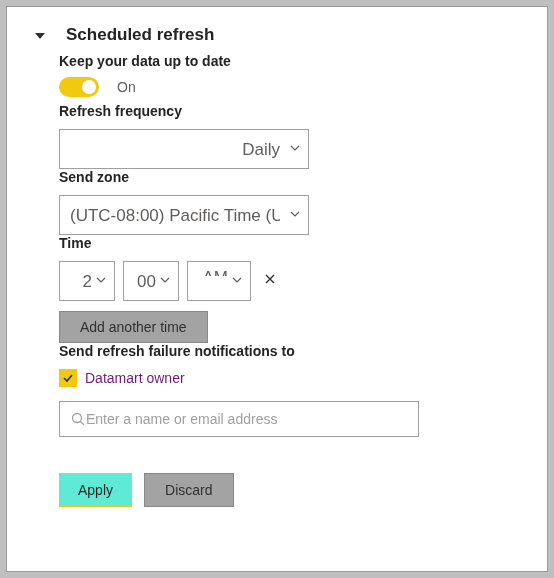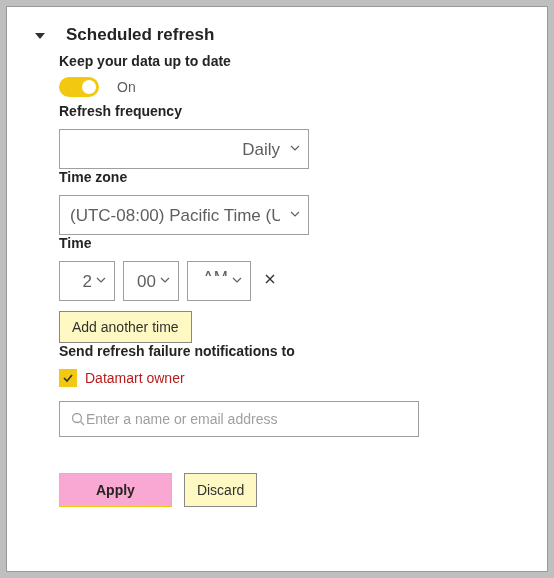--- a/index.html
+++ b/index.html
@@ -111,22 +111,22 @@
     .select-sm { width: 56px; padding: 6px 22px 6px 8px; }
     .select-md { width: 64px; padding: 6px 22px 24px 8px; }
     .remove-x {
       font-size: 16px;
       color: #323130;
       cursor: pointer;
       padding: 0 4px;
     }
     .btn-secondary {
       border: 1px solid #8a8886;
-      background: #fef9c3;
-      padding: 7px 12px;
+      background: #a3a3a3;
+      padding: 7px 20px;
       font-size: 14px;
       font-family: inherit;
       cursor: pointer;
       color: #323130;
     }
     .checkbox-row {
       display: flex;
       align-items: center;
       gap: 8px;
       margin-bottom: 14px;
@@ -136,21 +136,21 @@
       background: #f2c811;
       border: 1px solid #f2c811;
       display: flex;
       align-items: center;
       justify-content: center;
       cursor: pointer;
     }
     .checkbox svg { width: 12px; height: 12px; }
     .checkbox-label {
       font-size: 14px;
-      color: #b91c1c;
+      color: #701a75;
     }
     .search-box {
       display: flex;
       align-items: center;
       border: 1px solid #a19f9d;
       height: 36px;
       width: 360px;
       padding: 0 10px;
     }
     .search-box svg { width: 16px; height: 16px; flex-shrink: 0; }
@@ -162,25 +162,25 @@
       flex: 1;
       color: #323130;
     }
     .search-input::placeholder { color: #a19f9d; }
     .footer {
       display: flex;
       gap: 12px;
       margin-top: 36px;
     }
     .btn-primary {
-      background: #f9a8d4;
+      background: #5eead4;
       border: 1px solid #f2c811;
-      padding: 8px 36px;
-      font-size: 14px;
-      font-weight: 700;
+      padding: 8px 18px;
+      font-size: 14px;
+      font-weight: 400;
       font-family: inherit;
       cursor: pointer;
       color: #252423;
     }
     .chev svg { width: 12px; height: 12px; }
   </style>
 </head>
 <body>
 
 <div class="panel">
@@ -205,21 +205,21 @@
       <select class="select select-wide">
         <option>Daily</option>
       </select>
       <span class="chev">
         <svg viewBox="0 0 12 12">
             <path d="M2 4 L6 8 L10 4" fill="none" stroke="#605e5c" stroke-width="1.2"></path>
           </svg>
       </span>
     </div>
 
-    <div class="field-label">Time zone</div>
+    <div class="field-label">Send zone</div>
     <div class="select-wrap">
       <select class="select select-wide">
         <option>(UTC-08:00) Pacific Time (US and Canada)</option>
       </select>
       <span class="chev">
         <svg viewBox="0 0 12 12">
             <path d="M2 4 L6 8 L10 4" fill="none" stroke="#605e5c" stroke-width="1.2"></path>
           </svg>
       </span>
     </div>

